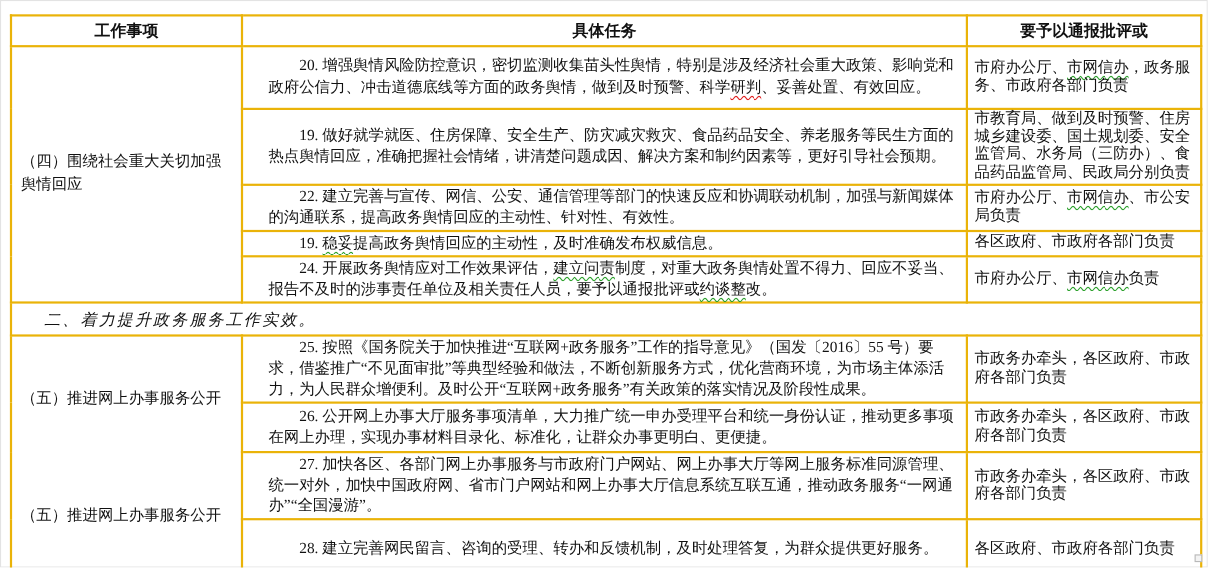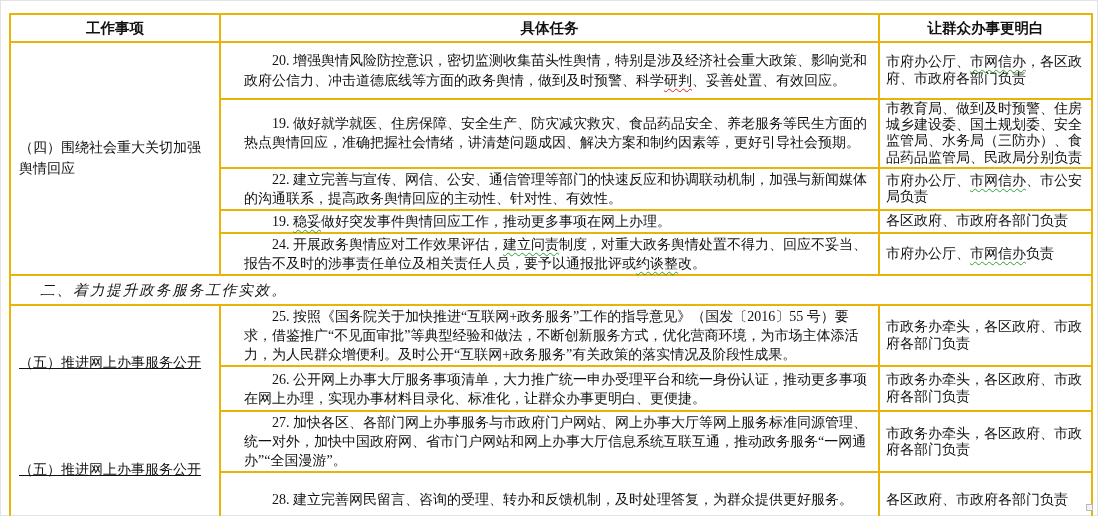--- a/index.html
+++ b/index.html
@@ -72,21 +72,20 @@
     padding: 0 6px 0 8px;
   }
   .dual-wrap {
     display: flex; flex-direction: column;
     height: 214px;
   }
   .dual-wrap .half {
     flex: 1 1 50%;
     display: flex; align-items: center;
     line-height: 1.45;
-    text-decoration: underline;
   }
   .sq-green {
     text-decoration: underline;
     text-decoration-style: wavy;
     text-decoration-color: #2da12d;
     text-decoration-thickness: 1px;
     text-underline-offset: 3px;
   }
   .sq-red {
     text-decoration: underline;
@@ -112,38 +111,38 @@
     <colgroup>
         <col class="c1">
         <col class="c2">
         <col class="c3">
       </colgroup>
 
     <tbody>
         <tr>
       <th>工作事项</th>
       <th>具体任务</th>
-      <th>让群众办事更明白</th>
+      <th>要予以通报批评或</th>
     </tr>
 
     <tr class="rh20">
       <td class="work" rowspan="5">（四）围绕社会重大关切加强舆情回应</td>
       <td class="task"><span>20. 增强舆情风险防控意识，密切监测收集苗头性舆情，特别是涉及经济社会重大政策、影响党和政府公信力、冲击道德底线等方面的政务舆情，做到及时预警、科学</span><span class="sq-red">研判</span><span>、妥善处置、有效回应。</span></td>
-      <td class="unit"><span>市府办公厅、</span><span class="sq-green">市网信办</span><span>，各区政府、市政府各部门负责</span></td>
+      <td class="unit"><span>市府办公厅、</span><span class="sq-green">市网信办</span><span>，政务服务、市政府各部门负责</span></td>
     </tr>
     <tr class="rh21">
       <td class="task"><span>19. 做好就学就医、住房保障、安全生产、防灾减灾救灾、食品药品安全、养老服务等民生方面的热点舆情回应，准确把握社会情绪，讲清楚问题成因、解决方案和制约因素等，更好引导社会预期。</span></td>
       <td class="unit"><span>市教育局、做到及时预警、住房城乡建设委、国土规划委、安全监管局、水务局（三防办）、食品药品监管局、民政局分别负责</span></td>
     </tr>
     <tr class="rh22">
       <td class="task"><span>22. 建立完善与宣传、网信、公安、通信管理等部门的快速反应和协调联动机制，加强与新闻媒体的沟通联系，提高政务舆情回应的主动性、针对性、有效性。</span></td>
       <td class="unit"><span>市府办公厅、</span><span class="sq-green">市网信办</span><span>、市公安局负责</span></td>
     </tr>
     <tr class="rh23">
-      <td class="task"><span>19. </span><span class="sq-green">稳妥</span><span>做好突发事件舆情回应工作，推动更多事项在网上办理。</span></td>
+      <td class="task"><span>19. </span><span class="sq-green">稳妥</span><span>提高政务舆情回应的主动性，及时准确发布权威信息。</span></td>
       <td class="unit"><span>各区政府、市政府各部门负责</span></td>
     </tr>
     <tr class="rh24">
       <td class="task"><span>24. 开展政务舆情应对工作效果评估，</span><span class="sq-green">建立问责</span><span>制度，对重大政务舆情处置不得力、回应不妥当、报告不及时的涉事责任单位及相关责任人员，要予以通报批评或</span><span class="sq-green">约谈整</span><span>改。</span></td>
       <td class="unit"><span>市府办公厅、</span><span class="sq-green">市网信办</span><span>负责</span></td>
     </tr>
 
     <tr class="rhdiv">
       <td class="divider" colspan="3">二、着力提升政务服务工作实效。</td>
     </tr>

